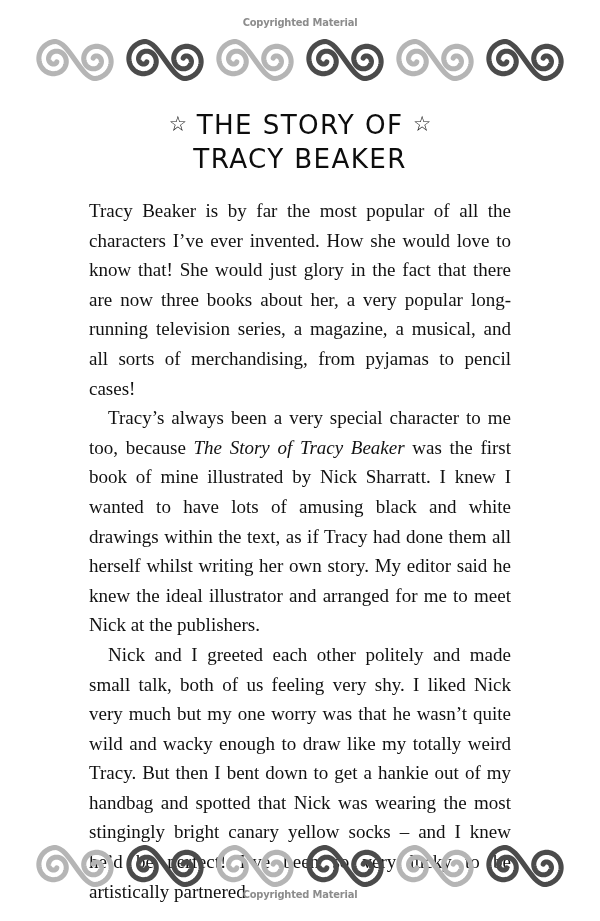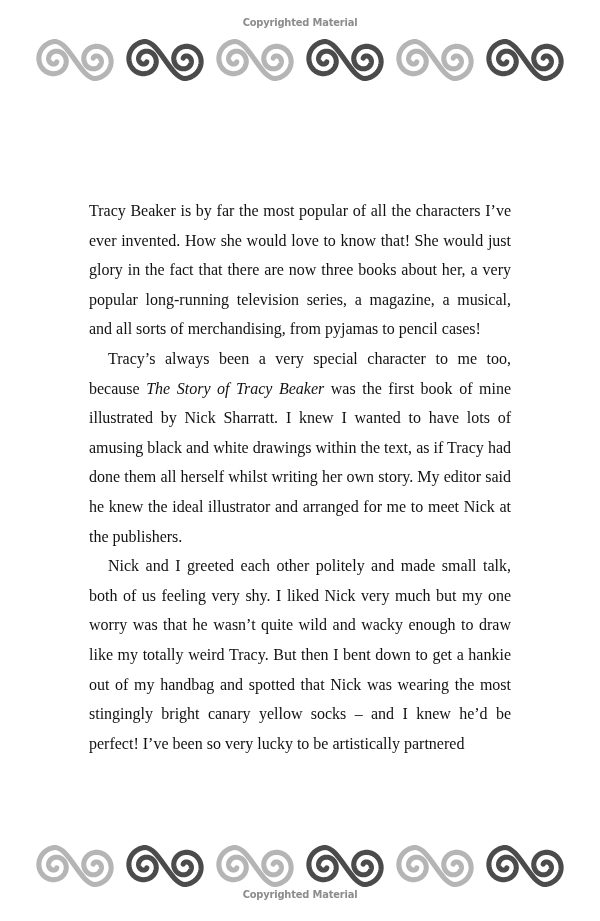--- a/index.html
+++ b/index.html
@@ -87,21 +87,21 @@
     display: inline-block;
     transform: translateY(-1px);
   }
 
   
   .body-text {
     position: absolute;
     left: 89px;
     top: 196px;
     width: 422px;
-    font-size: 16px;
+    font-size: 19px;
     line-height: 29.6px;
     color: #111111;
     text-align: justify;
     text-justify: inter-word;
     hyphens: none;
   }
   .body-text p {
     margin: 0;
     text-indent: 0;
   }
@@ -160,20 +160,28 @@
       </svg>
     <svg class="ornament" viewBox="0 0 84 52">
         <g>
           <path d="M22.00 7.50L20.83 7.64L19.68 7.85L18.55 8.13L17.44 8.48L16.37 8.90L15.33 9.38L14.33 9.93L13.37 10.54L12.46 11.20L11.60 11.92L10.79 12.68L10.03 13.50L9.34 14.35L8.70 15.24L8.12 16.16L7.61 17.12L7.16 18.10L6.78 19.10L6.47 20.12L6.22 21.14L6.04 22.18L5.92 23.22L5.88 24.26L5.90 25.29L5.99 26.31L6.14 27.32L6.35 28.31L6.63 29.28L6.96 30.23L7.36 31.14L7.81 32.02L8.31 32.87L8.86 33.68L9.45 34.44L10.09 35.16L10.78 35.83L11.49 36.46L12.25 37.03L13.03 37.55L13.84 38.01L14.67 38.42L15.52 38.77L16.38 39.07L17.26 39.31L18.14 39.49L19.03 39.61L19.91 39.67L20.79 39.68L21.67 39.63L22.53 39.52L23.38 39.36L24.21 39.15L25.02 38.88L25.80 38.57L26.56 38.21L27.29 37.81L27.98 37.36L28.64 36.87L29.26 36.34L29.84 35.78L30.38 35.19L30.87 34.57L31.33 33.93L31.73 33.26L32.09 32.57L32.40 31.87L32.66 31.15L32.88 30.43L33.04 29.69L33.16 28.96L33.23 28.22L33.25 27.49L33.22 26.77L33.15 26.05L33.03 25.35L32.87 24.66L32.66 23.99L32.42 23.34L32.13 22.72L31.81 22.12L31.45 21.54L31.06 21.00L30.64 20.49L30.19 20.01L29.72 19.56L29.22 19.15L28.71 18.78L28.17 18.44L27.62 18.15L27.06 17.89L26.48 17.67L25.90 17.50L25.32 17.36L24.73 17.26L24.15 17.20L23.57 17.18L22.99 17.20L22.43 17.25L21.87 17.34L21.33 17.46L20.80 17.62L20.29 17.81L19.80 18.03L19.33 18.28L18.88 18.56L18.46 18.86L18.06 19.19L17.69 19.53L17.35 19.90L17.04 20.28L16.76 20.68L16.50 21.09L16.28 21.51L16.09 21.94L15.93 22.38L15.80 22.82L15.70 23.26L15.63 23.70L15.59 24.13L15.58 24.57L15.60 24.99L15.65 25.41L15.73 25.82L15.83 26.21L15.95 26.60L16.10 26.96L16.27 27.31L16.46 27.65L16.67 27.96L16.90 28.26L17.14 28.53L17.39 28.78L17.66 29.01L17.94 29.22L18.23 29.41L18.52 29.57L18.82 29.71L19.12 29.82L19.42 29.92L19.73 29.98L20.03 30.03L20.33 30.06L20.62 30.06L20.91 30.04L21.19 30.01L21.46 29.95L21.72 29.88L21.96 29.79L22.20 29.69L22.42 29.57L22.63 29.44L22.82 29.29L23.00 29.14L23.16 28.98L23.31 28.81L23.44 28.63L23.55 28.45L23.64 28.27L23.72 28.08L23.78 27.90" fill="none" stroke="#4b4b4b" stroke-width="5.1" stroke-linecap="round" stroke-linejoin="round"></path>
           <path d="M62.00 44.50L63.17 44.36L64.32 44.15L65.45 43.87L66.56 43.52L67.63 43.10L68.67 42.62L69.67 42.07L70.63 41.46L71.54 40.80L72.40 40.08L73.21 39.32L73.97 38.50L74.66 37.65L75.30 36.76L75.88 35.84L76.39 34.88L76.84 33.90L77.22 32.90L77.53 31.88L77.78 30.86L77.96 29.82L78.08 28.78L78.12 27.74L78.10 26.71L78.01 25.69L77.86 24.68L77.65 23.69L77.37 22.72L77.04 21.77L76.64 20.86L76.19 19.98L75.69 19.13L75.14 18.32L74.55 17.56L73.91 16.84L73.22 16.17L72.51 15.54L71.75 14.97L70.97 14.45L70.16 13.99L69.33 13.58L68.48 13.23L67.62 12.93L66.74 12.69L65.86 12.51L64.97 12.39L64.09 12.33L63.21 12.32L62.33 12.37L61.47 12.48L60.62 12.64L59.79 12.85L58.98 13.12L58.20 13.43L57.44 13.79L56.71 14.19L56.02 14.64L55.36 15.13L54.74 15.66L54.16 16.22L53.62 16.81L53.13 17.43L52.67 18.07L52.27 18.74L51.91 19.43L51.60 20.13L51.34 20.85L51.12 21.57L50.96 22.31L50.84 23.04L50.77 23.78L50.75 24.51L50.78 25.23L50.85 25.95L50.97 26.65L51.13 27.34L51.34 28.01L51.58 28.66L51.87 29.28L52.19 29.88L52.55 30.46L52.94 31.00L53.36 31.51L53.81 31.99L54.28 32.44L54.78 32.85L55.29 33.22L55.83 33.56L56.38 33.85L56.94 34.11L57.52 34.33L58.10 34.50L58.68 34.64L59.27 34.74L59.85 34.80L60.43 34.82L61.01 34.80L61.57 34.75L62.13 34.66L62.67 34.54L63.20 34.38L63.71 34.19L64.20 33.97L64.67 33.72L65.12 33.44L65.54 33.14L65.94 32.81L66.31 32.47L66.65 32.10L66.96 31.72L67.24 31.32L67.50 30.91L67.72 30.49L67.91 30.06L68.07 29.62L68.20 29.18L68.30 28.74L68.37 28.30L68.41 27.87L68.42 27.43L68.40 27.01L68.35 26.59L68.27 26.18L68.17 25.79L68.05 25.40L67.90 25.04L67.73 24.69L67.54 24.35L67.33 24.04L67.10 23.74L66.86 23.47L66.61 23.22L66.34 22.99L66.06 22.78L65.77 22.59L65.48 22.43L65.18 22.29L64.88 22.18L64.58 22.08L64.27 22.02L63.97 21.97L63.67 21.94L63.38 21.94L63.09 21.96L62.81 21.99L62.54 22.05L62.28 22.12L62.04 22.21L61.80 22.31L61.58 22.43L61.37 22.56L61.18 22.71L61.00 22.86L60.84 23.02L60.69 23.19L60.56 23.37L60.45 23.55L60.36 23.73L60.28 23.92L60.22 24.10" fill="none" stroke="#4b4b4b" stroke-width="5.1" stroke-linecap="round" stroke-linejoin="round"></path>
           <path d="M 22 7.5 C 36 7.5, 48 44.5, 62 44.5" fill="none" stroke="#4b4b4b" stroke-width="5.1" stroke-linecap="round" stroke-linejoin="round"></path>
         </g>
       </svg>
   </div>
 
+  <div class="title-block">
+    <div class="title-line">
+      <span class="title-star">☆</span>
+      <span>THE STORY OF</span>
+      <span class="title-star">☆</span>
+    </div>
+    <div class="title-line">TRACY BEAKER</div>
+  </div>
 
   <div class="body-text" id="body-text">
       <p>Tracy Beaker is by far the most popular of all the characters I’ve ever invented. How she would love to know that! She would just glory in the fact that there are now three books about her, a very popular long-running television series, a magazine, a musical, and all sorts of merchandising, from pyjamas to pencil cases!</p>
       <p class="indent"><span>Tracy’s always been a very special character to me too, because </span><span class="booktitle">The Story of Tracy Beaker</span><span> was the first book of mine illustrated by Nick Sharratt. I knew I wanted to have lots of amusing black and white drawings within the text, as if Tracy had done them all herself whilst writing her own story. My editor said he knew the ideal illustrator and arranged for me to meet Nick at the publishers.</span></p>
       <p class="indent">Nick and I greeted each other politely and made small talk, both of us feeling very shy. I liked Nick very much but my one worry was that he wasn’t quite wild and wacky enough to draw like my totally weird Tracy. But then I bent down to get a hankie out of my handbag and spotted that Nick was wearing the most stingingly bright canary yellow socks – and I knew he’d be perfect! I’ve been so very lucky to be artistically partnered</p>
     </div>
 
   <div class="ornament-band band-bottom">
     <svg class="ornament" viewBox="0 0 84 52">
         <g>

